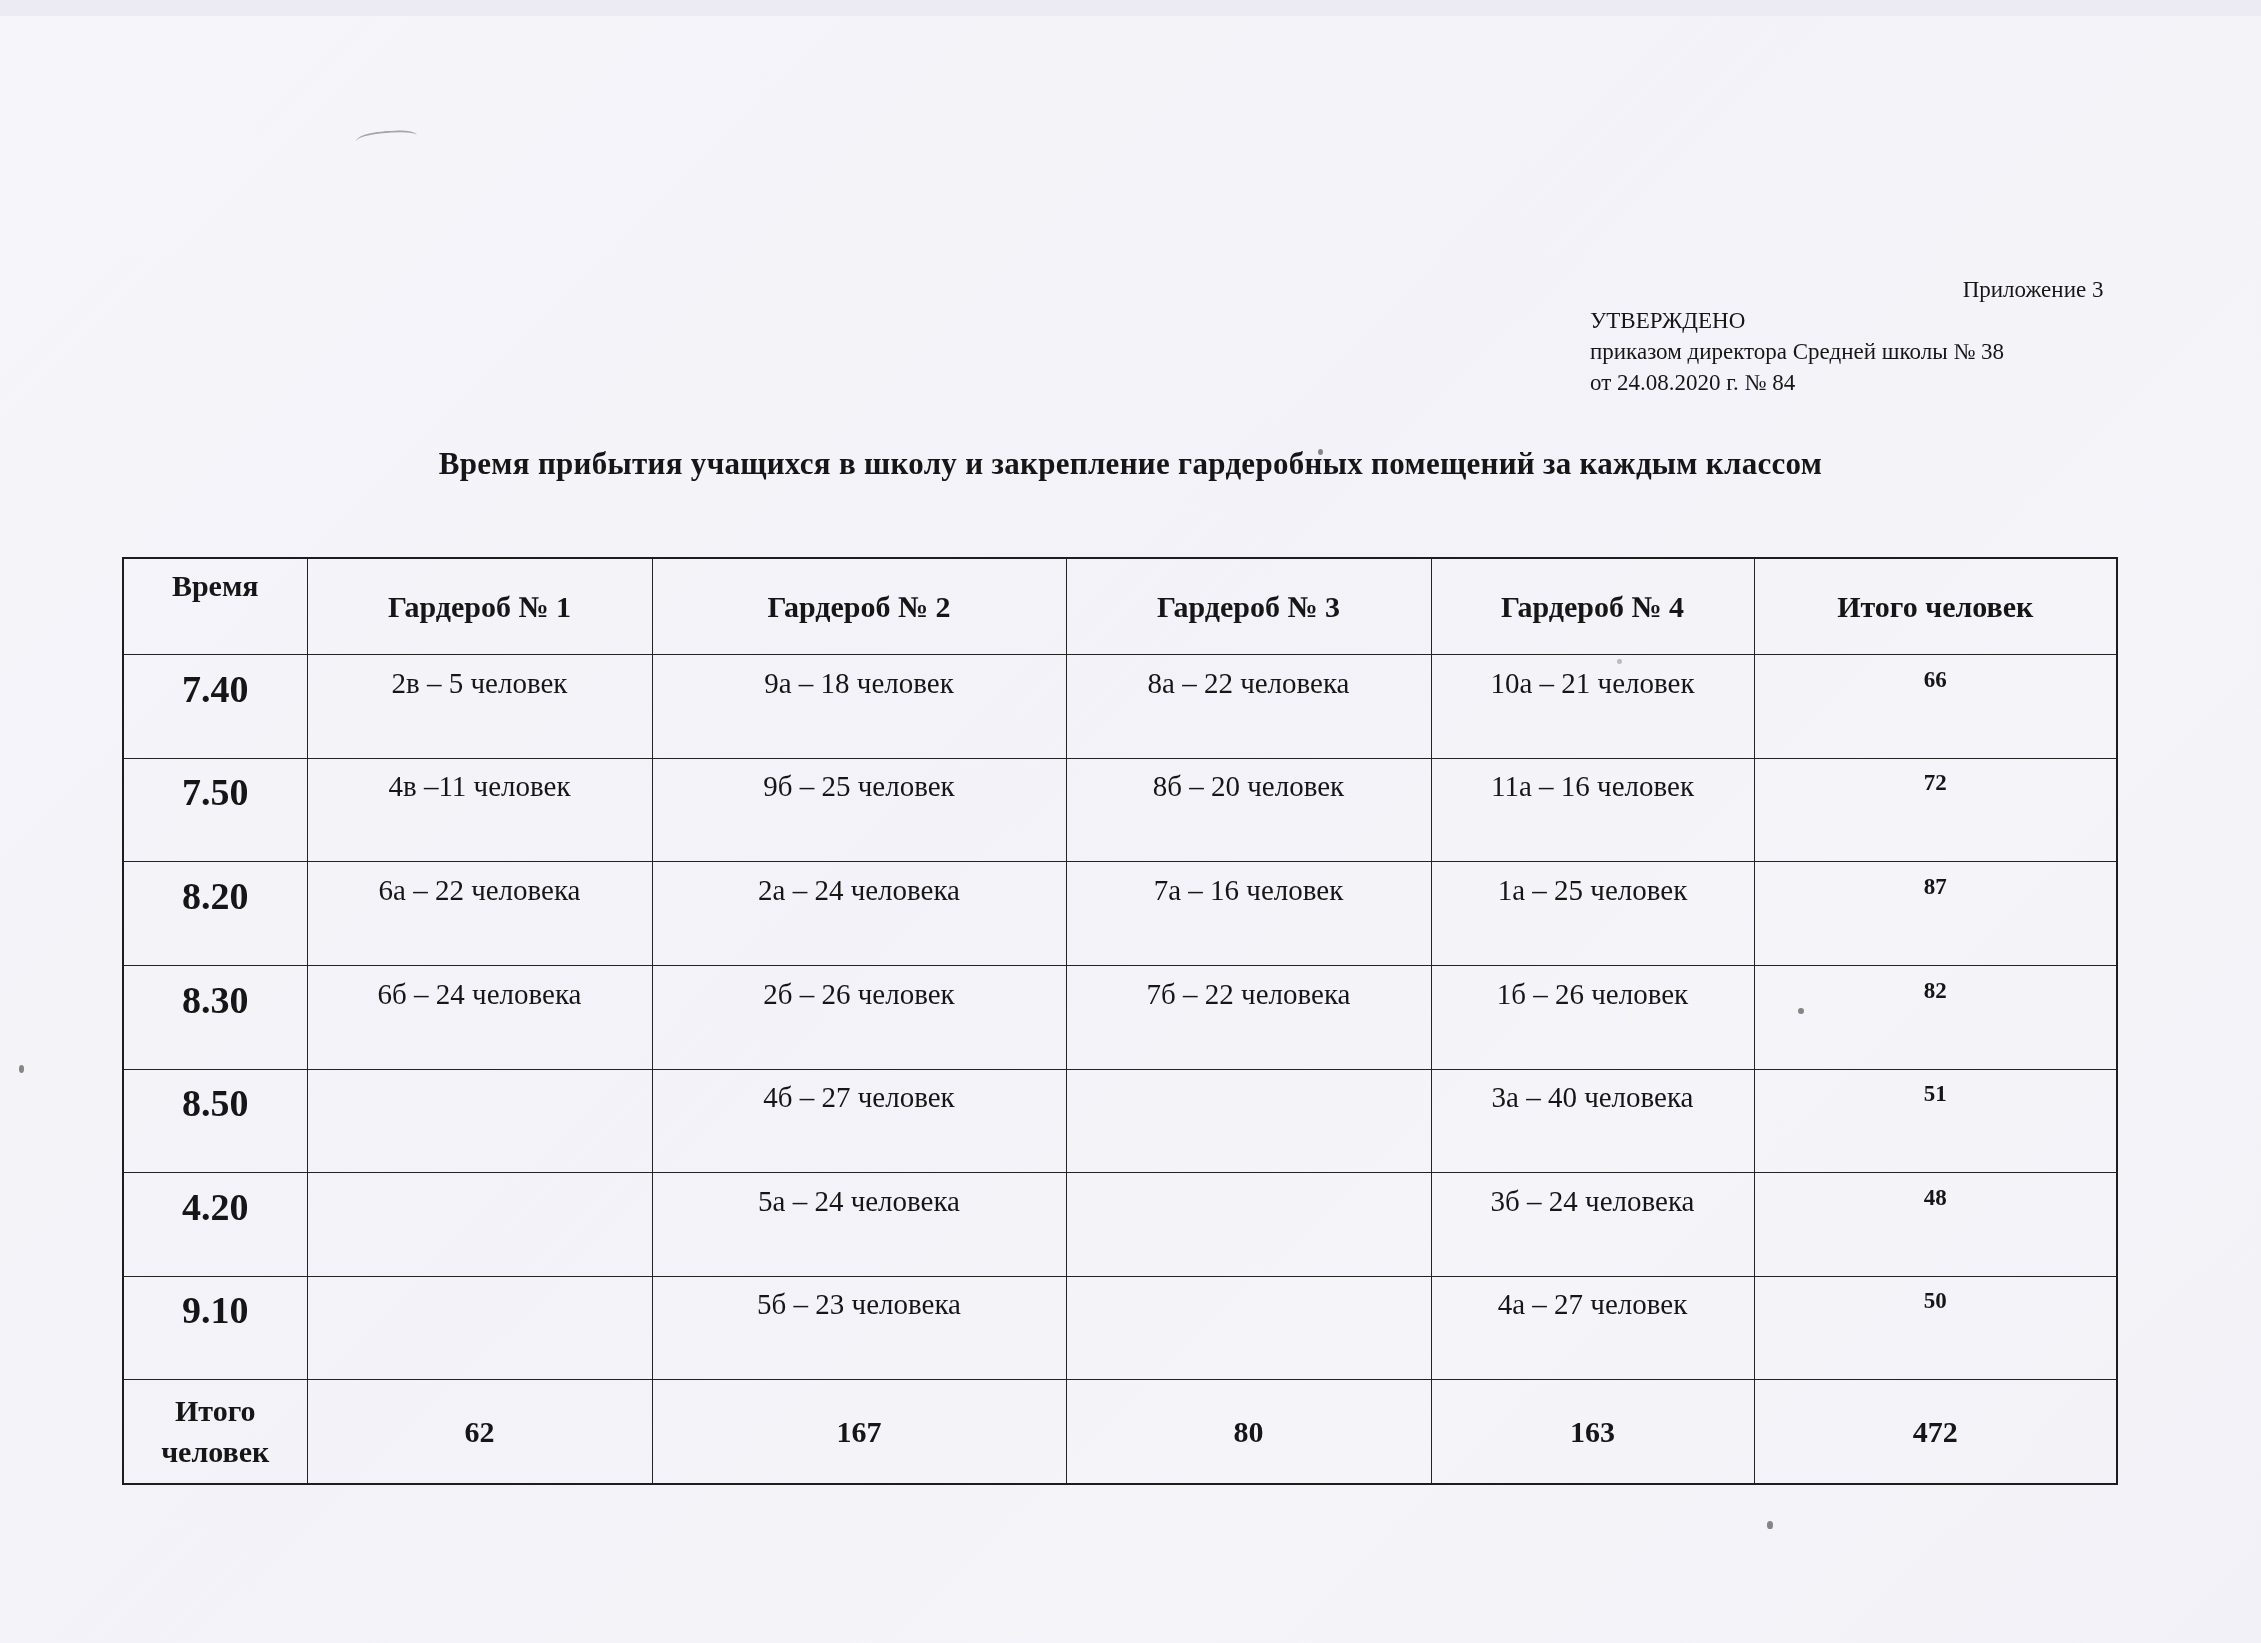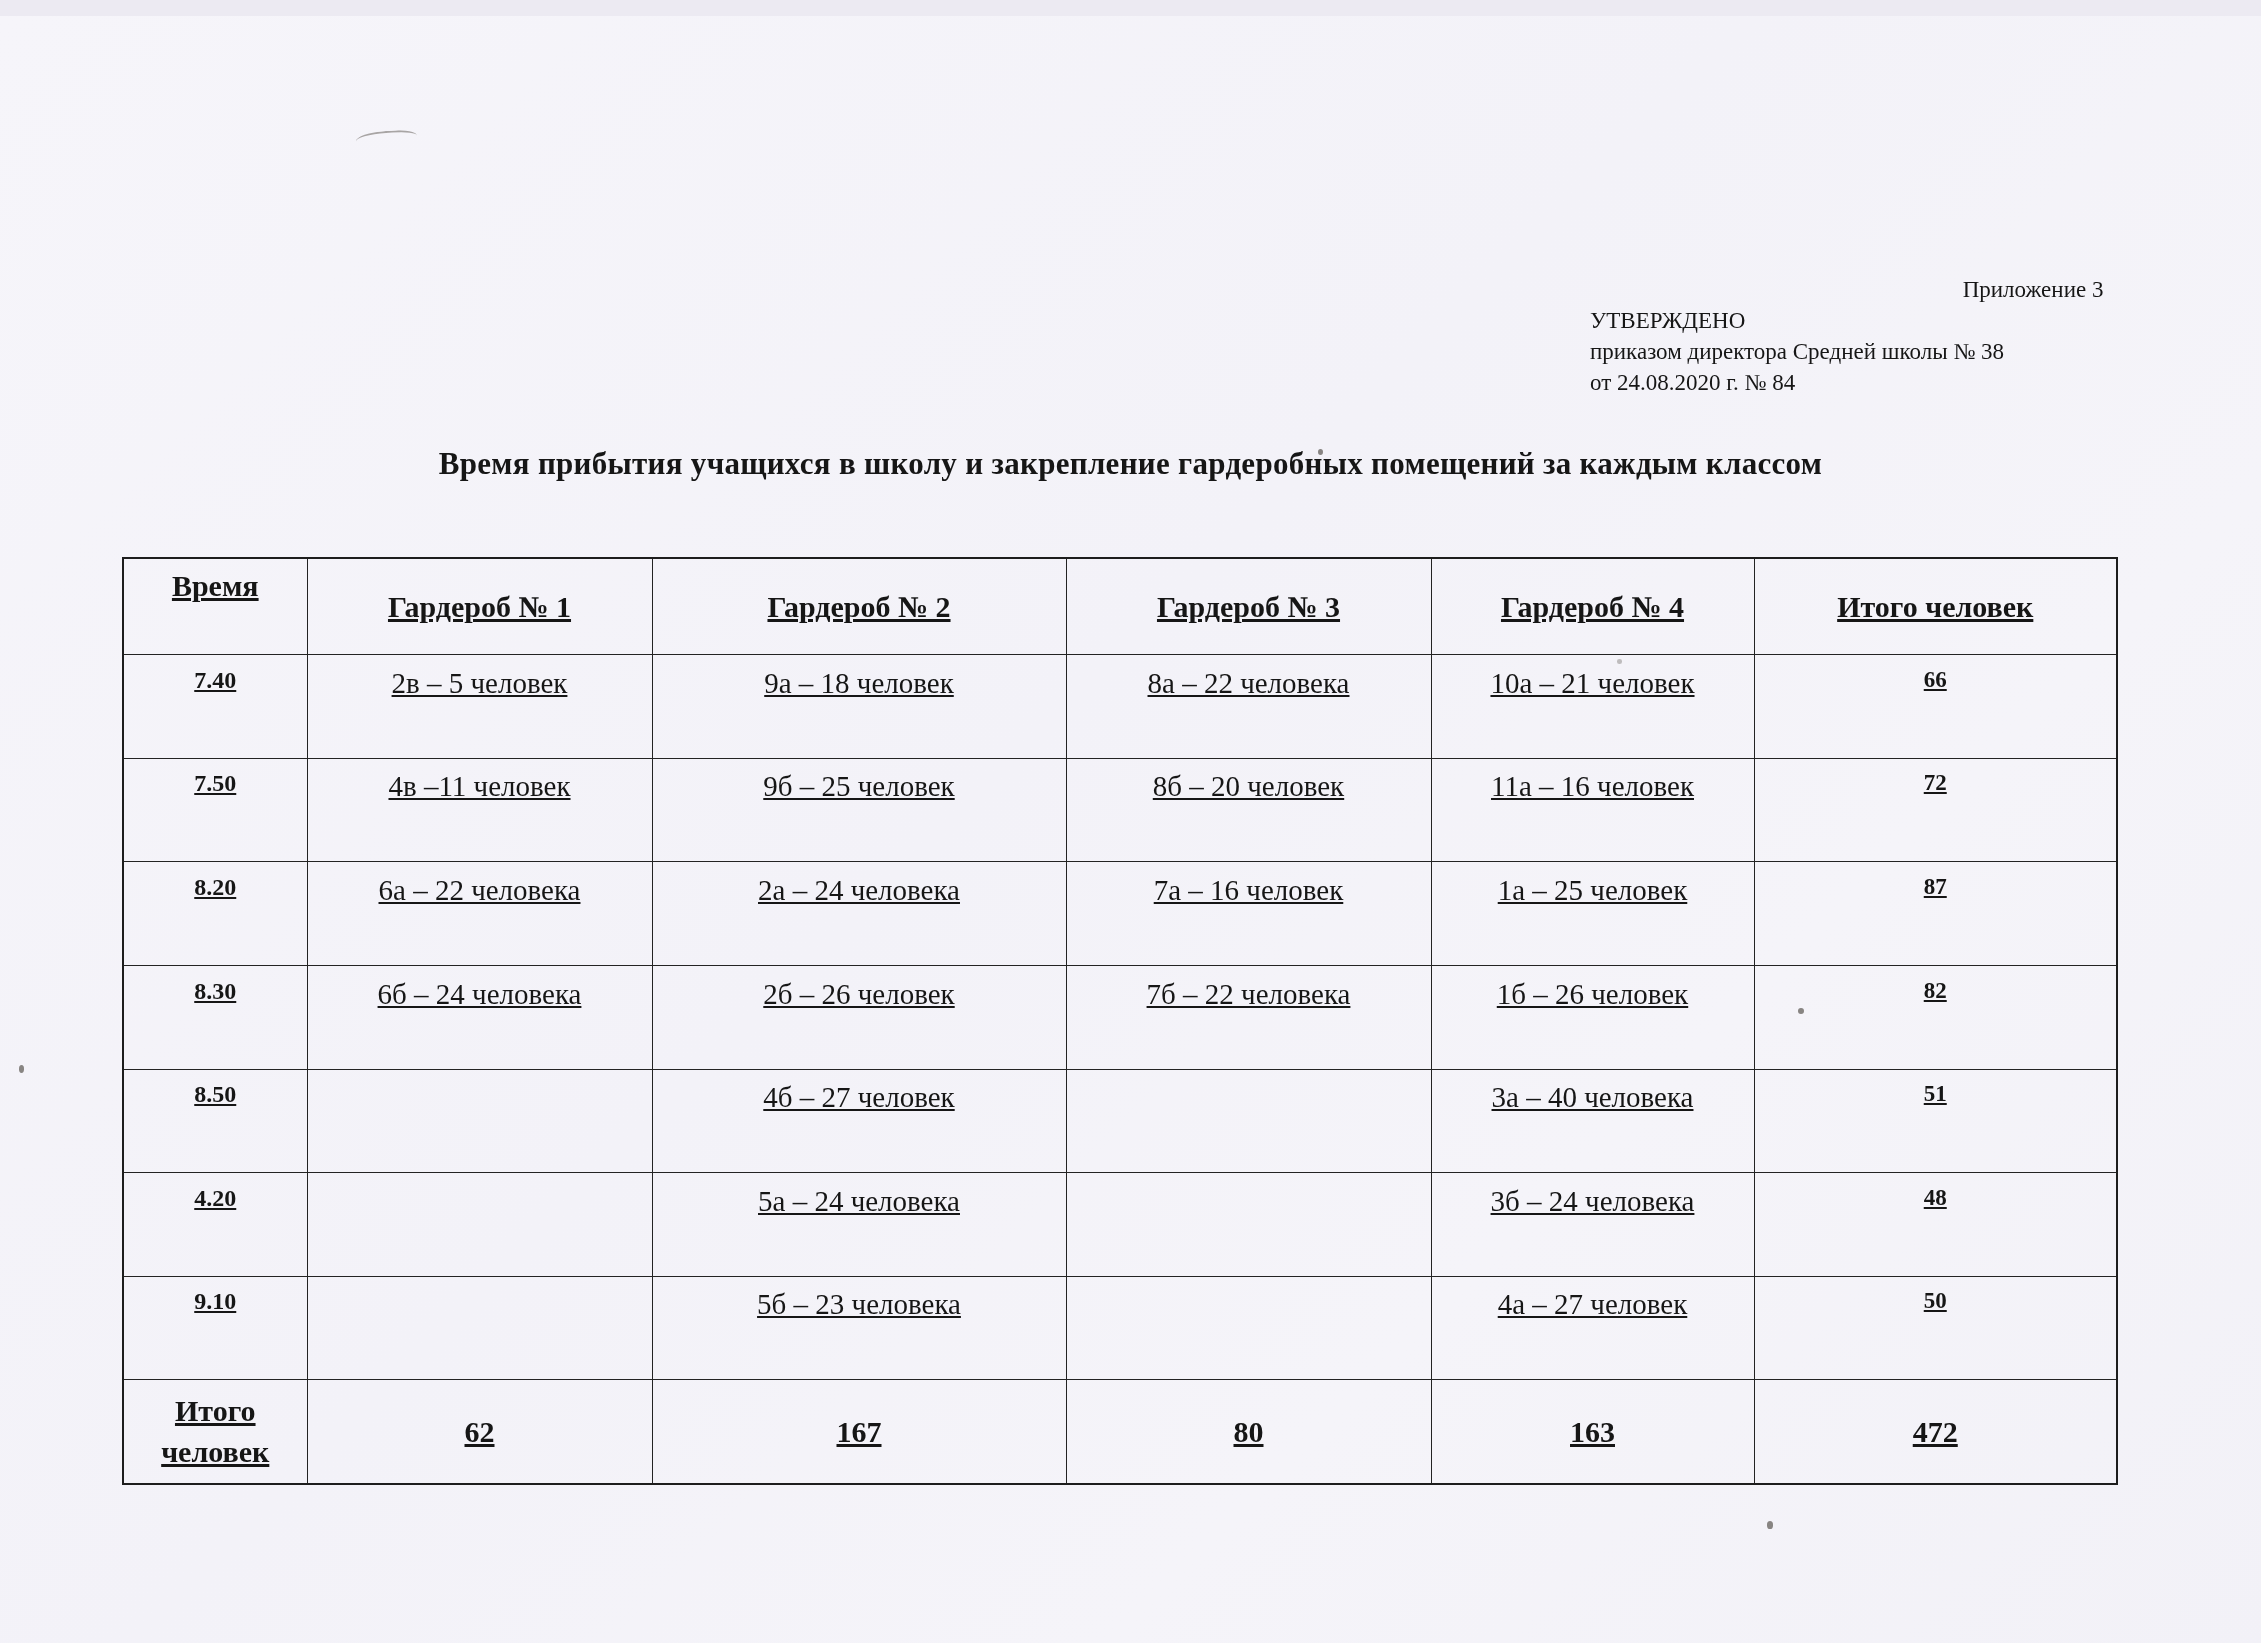--- a/index.html
+++ b/index.html
@@ -44,41 +44,41 @@
     width:1995px;
     border-collapse:collapse;
     table-layout:fixed;
     background:transparent;
   }
   table.schedule th, table.schedule td{
     border:1.9px solid #232323;
     text-align:center;
     overflow:hidden;
   }
-  table.schedule{ border:2.6px solid #1d1d1d;text-decoration:underline; }
+  table.schedule{ border:2.6px solid #1d1d1d; }
   thead th{
     font-size:30px;
     font-weight:bold;
     height:85px;
     vertical-align:middle;
     padding:0 3.9px;
   }
   thead th.time-head{
     vertical-align:top;
     padding-top:10.3px;
   }
   tbody td{
     font-size:29px;
     height:90px;
     vertical-align:top;
     padding-top:11.6px;
   }
   tbody td.time{
     font-weight:bold;
-    font-size:24px;
+    font-size:38px;
   }
   tbody td.total{
     font-weight:bold;
     font-size:23px;
   }
   tfoot td{
     font-weight:bold;
     font-size:30px;
     height:95px;
     vertical-align:middle;

